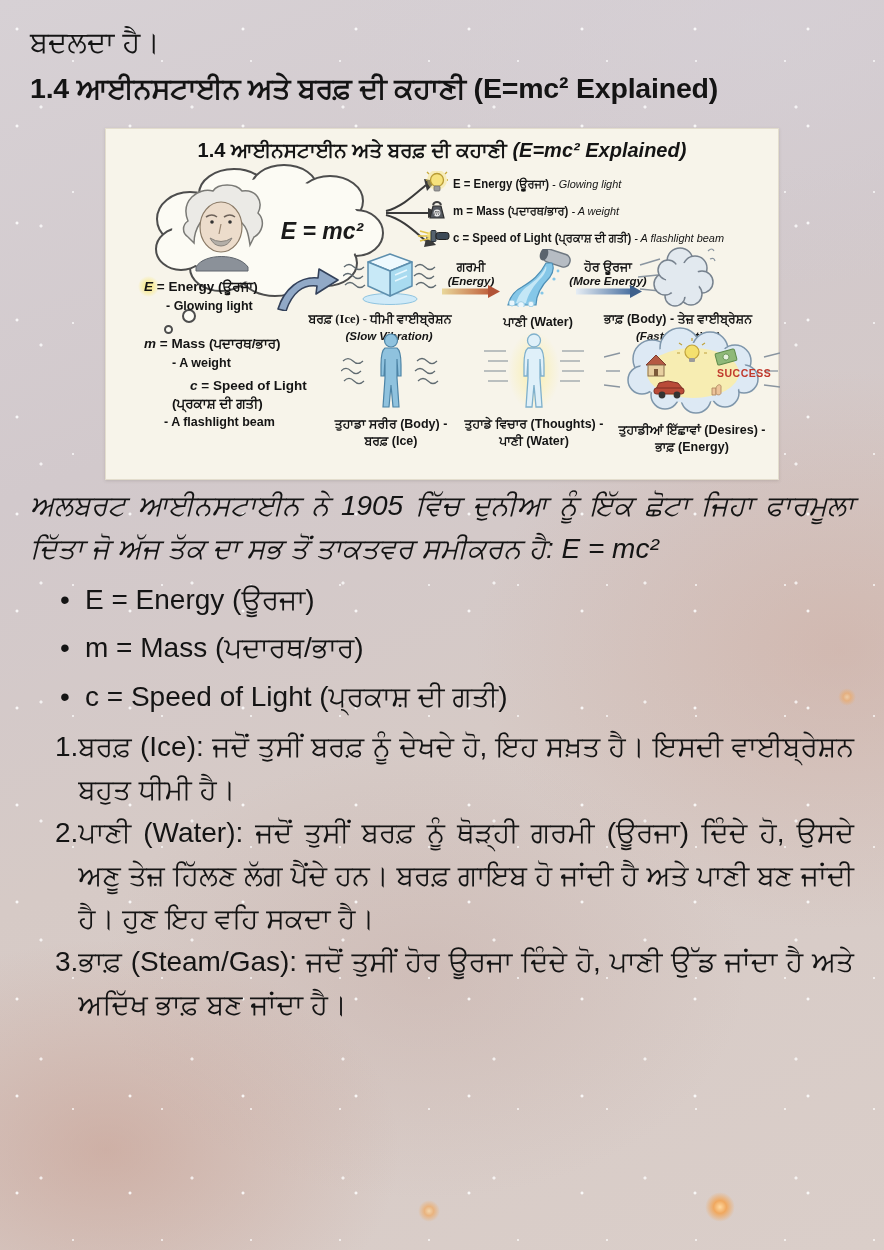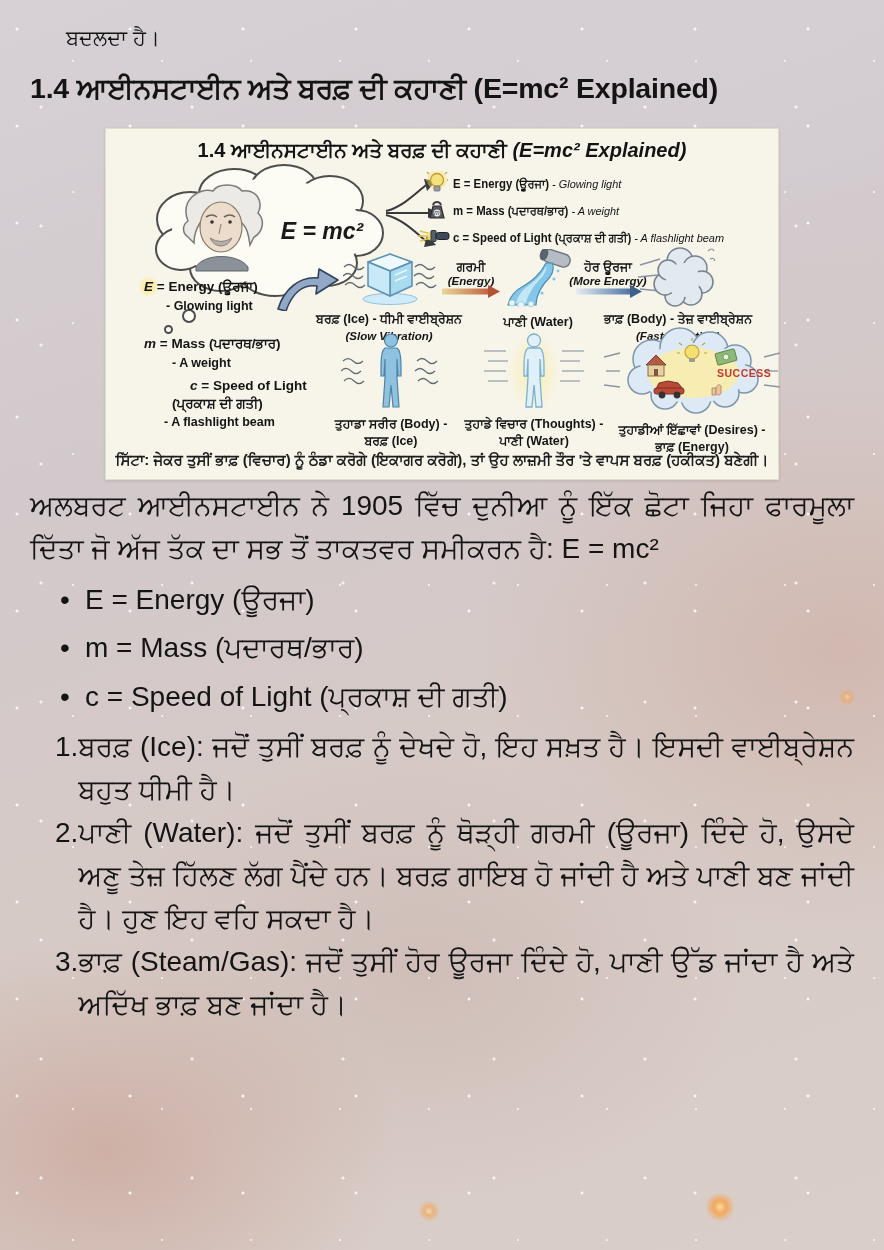--- a/index.html
+++ b/index.html
@@ -17,21 +17,21 @@
       radial-gradient(520px 400px at 95% 52%, rgba(203,163,150,0.45), transparent 70%),
       radial-gradient(460px 320px at 48% 78%, rgba(189,158,150,0.30), transparent 70%),
       radial-gradient(600px 380px at 85% 2%, rgba(214,209,216,0.55), transparent 70%),
       linear-gradient(160deg, #d7d1d5 0%, #d2c9cc 32%, #d6cac6 58%, #dacec9 100%);
     background-size: 113px 97px, 89px 131px, 151px 119px, 71px 83px,
                      auto, auto, auto, auto, auto;
   }
   .star-orange { position:absolute; border-radius:50%; pointer-events:none;
     background:radial-gradient(circle, #ffd9a0 0%, #f0a85f 30%, rgba(240,168,95,0) 70%); }
 
-  .frag { position:absolute; left:30px; top:26px; font-size:21px;margin-left:36px; }
+  .frag { position:absolute; left:30px; top:26px; font-size:29px; }
   .heading { position:absolute; left:30px; top:72px; font-size:28.5px; font-weight:700; letter-spacing:-0.2px; }
 
   
   .figure { position:absolute; left:105px; top:128px; width:674px; height:352px;
     background:#f7f4ea; border:1px solid #e3ddcd; box-shadow:0 1px 3px rgba(80,70,60,.18); }
   .figure * { line-height:1.2; }
   .fig-title { position:absolute; top:9px; left:0; width:100%; text-align:center;
     font-size:20px; font-weight:700; }
   .fig-title .it { font-style:italic;text-align:right; }
 
@@ -50,21 +50,21 @@
   .ldef-sub { font-weight:600; font-size:12.5px; }
   .e-glow { background:radial-gradient(circle, #f8ec9c 30%, rgba(248,236,156,0) 72%); padding:3px 6px; margin:-3px -6px; border-radius:50%; }
 
   .bubble { position:absolute; background:#fcfbf4; border:2px solid #4d4d4d; border-radius:50%; }
 
   .concl { position:absolute; top:322px; left:0; width:100%; text-align:center;
     font-size:15px; font-weight:700; color:#1c1c1c; }
 
   
   .content { position:absolute; left:0; top:484px; width:884px; padding:0 30px; font-size:28px; line-height:1.54; }
-  .para { text-align:justify; }
+  .para { text-align:justify;font-style:italic; }
   .p1 { margin-bottom:6px; }
   .bullets { margin:0 0 4px 0; }
   .bullet { display:flex; padding-left:30px; line-height:1.72; }
   .bullet .dot { flex:0 0 25px; }
   .numlist {}
   .num-item { display:flex; padding-left:25px; }
   .num-item .num { flex:0 0 auto; }
   .num-item .num-text { flex:1; text-align:justify; }
 </style>
 </head>
@@ -192,21 +192,21 @@
           <path d="M73 34 q5 -5 10 0 t10 0"></path>
       </g>
       <ellipse cx="47" cy="48" rx="27" ry="5.5" fill="#cfeaf8" stroke="#8fc4e0" stroke-width="1"></ellipse>
       <g stroke="#5d8fae" stroke-width="1.5" stroke-linejoin="round">
         <polygon points="47,3 69,11 47,20 25,11" fill="#eef9fe"></polygon>
         <polygon points="69,11 69,35 47,45 47,20" fill="#a9dbf0"></polygon>
         <polygon points="25,11 47,20 47,45 25,35" fill="#c8e9f7"></polygon>
       </g>
       <path d="M52 24 L64 19 M52 30 L64 25" stroke="#e8f7fd" stroke-width="1.5" fill="none"></path>
     </svg>
-    <div class="lbl" style="left:283px; top:179px;"><span class="fl1">ਬਰਫ਼ (Ice) - ਧੀਮੀ ਵਾਈਬ੍ਰੇਸ਼ਨ</span></div>
+    <div class="lbl" style="left:274px; top:179px;font-family:Liberation Serif, serif;"><span class="fl1">ਬਰਫ਼ (Ice) - ਧੀਮੀ ਵਾਈਬ੍ਰੇਸ਼ਨ</span></div>
     <div class="lbl" style="left:283px; top:196px;"><span class="fl2">(Slow Vibration)</span></div>
 
     <div class="lbl" style="left:365px; top:127px;"><span class="fl1">ਗਰਮੀ</span></div>
     <div class="lbl" style="left:365px; top:141px;"><span class="fl2">(Energy)</span></div>
     <svg class="abs" style="left:336px; top:156px;" width="58" height="13" viewBox="0 0 58 13">
       <defs>
           <linearGradient id="gHeat" x1="0" y1="0" x2="1" y2="0">
         <stop offset="0" stop-color="#e9d79b"></stop>
             <stop offset="1" stop-color="#c1643f"></stop>
           </linearGradient>
@@ -356,21 +356,20 @@
       </g>
       <g transform="translate(108,58)">
         <path d="M0 3 h4 v7 h-4 z" fill="#edc49a" stroke="#a9825a" stroke-width="0.8"></path>
         <path d="M4 4 c0,-5 6,-6 5,-1 l0,5 c0,2.5 -5,2.5 -5,0 z" fill="#edc49a" stroke="#a9825a" stroke-width="0.8"></path>
       </g>
       <text x="113" y="50" font-size="10.5" font-weight="bold" fill="#c03a2e" letter-spacing="0.5">SUCCESS</text>
     </svg>
     <div class="lbl" style="left:586px; top:290px;"><span class="fl1">ਤੁਹਾਡੀਆਂ ਇੱਛਾਵਾਂ (Desires) -</span></div>
     <div class="lbl" style="left:586px; top:307px;"><span class="fl1">ਭਾਫ਼ (Energy)</span></div>
 
-    <div class="concl">ਸਿੱਟਾ: ਜੇਕਰ ਤੁਸੀਂ ਭਾਫ਼ (ਵਿਚਾਰ) ਨੂੰ ਠੰਡਾ ਕਰੋਗੇ (ਇਕਾਗਰ ਕਰੋਗੇ), ਤਾਂ ਉਹ ਲਾਜ਼ਮੀ ਤੌਰ 'ਤੇ ਵਾਪਸ ਬਰਫ਼ (ਹਕੀਕਤ) ਬਣੇਗੀ।</div>
   </div>
 
   <div class="content">
     <p class="para p1">ਅਲਬਰਟ ਆਈਨਸਟਾਈਨ ਨੇ 1905 ਵਿੱਚ ਦੁਨੀਆ ਨੂੰ ਇੱਕ ਛੋਟਾ ਜਿਹਾ ਫਾਰਮੂਲਾ ਦਿੱਤਾ ਜੋ ਅੱਜ ਤੱਕ ਦਾ ਸਭ ਤੋਂ ਤਾਕਤਵਰ ਸਮੀਕਰਨ ਹੈ: E = mc²</p>
 
     <div class="bullets">
       <div class="bullet">
         <span class="dot">•</span>
         <span>E = Energy (ਊਰਜਾ)</span>
       </div>

